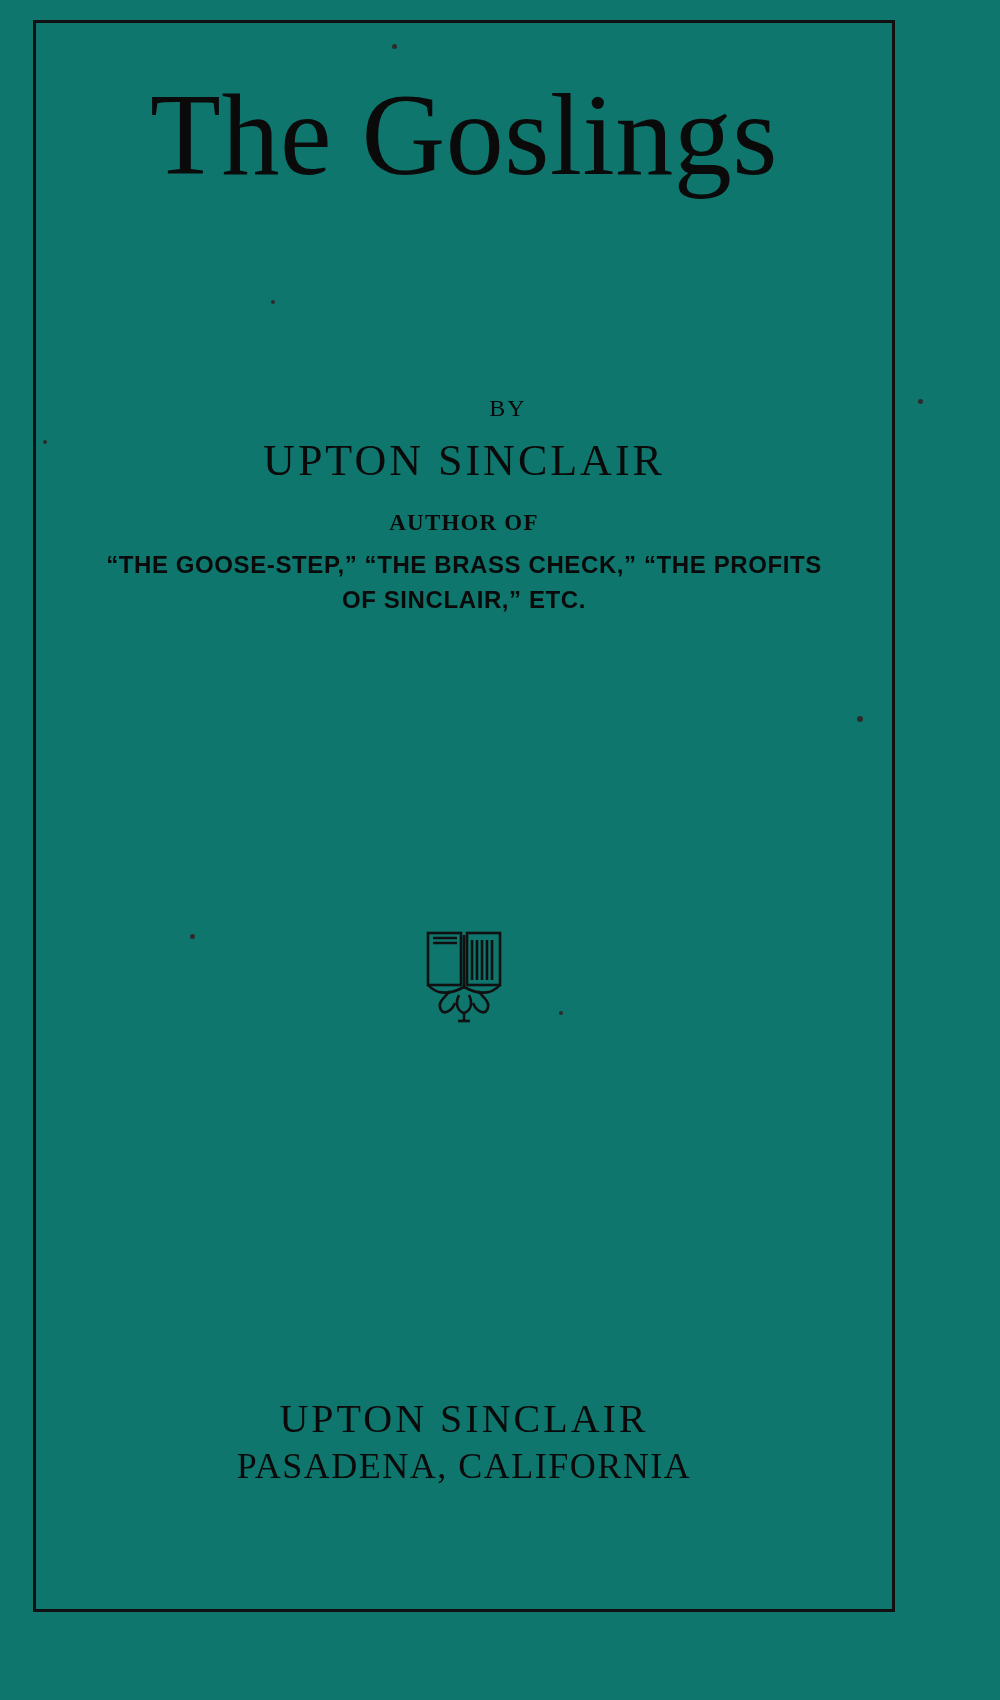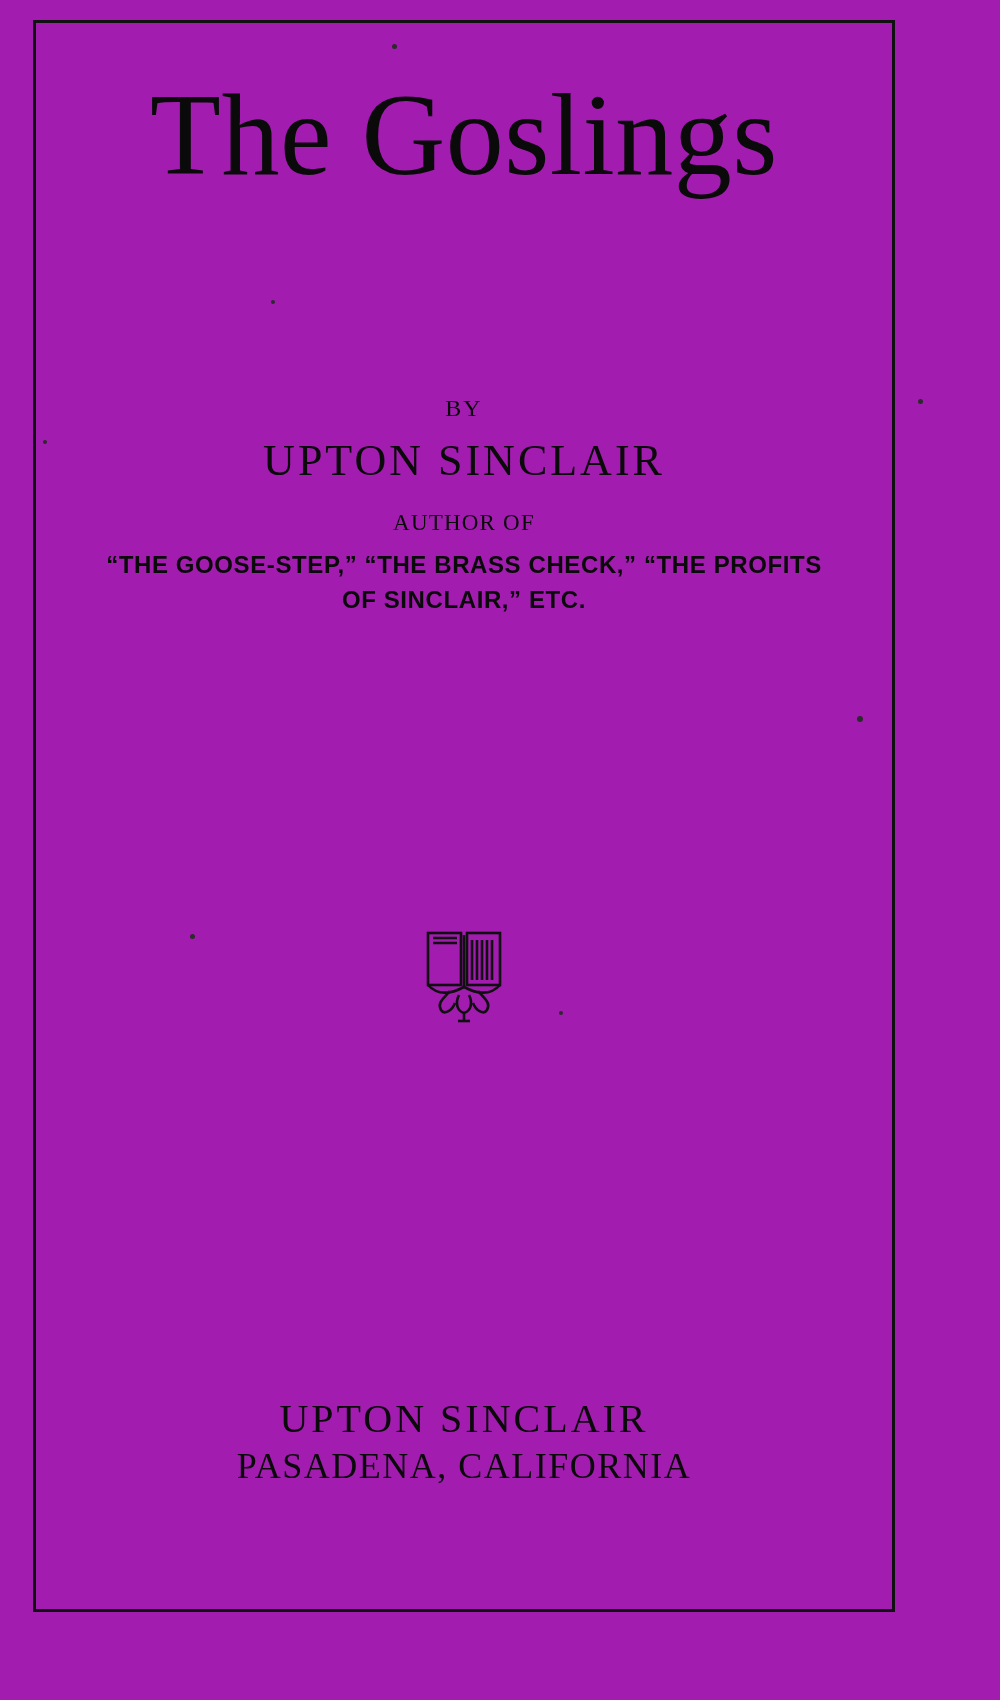--- a/index.html
+++ b/index.html
@@ -4,21 +4,21 @@
 <style>
   html, body {
     margin: 0;
     padding: 0;
     background: #ffffff;
   }
   .page {
     position: relative;
     width: 1000px;
     height: 1700px;
-    background: #a21caf;
+    background: #0f766e;
     overflow: hidden;
     font-family: "Liberation Serif", serif;
     color: #0a0a0a;
   }
   
   .page-border {
     position: absolute;
     left: 33px;
     top: 20px;
     width: 862px;
@@ -65,38 +65,39 @@
     white-space: nowrap;
   }
   .by {
     position: absolute;
     left: 0;
     top: 375px;
     width: 100%;
     font-size: 24px;
     letter-spacing: 2px;
     font-family: "Liberation Serif", serif;
+    padding-left: 44px;
   }
   .author {
     position: absolute;
     left: 0;
     top: 415px;
     width: 100%;
     font-size: 44px;
     letter-spacing: 3px;
     font-family: "Liberation Serif", serif;
   }
   .author-of {
     position: absolute;
     left: 0;
     top: 490px;
     width: 100%;
     font-size: 23px;
     letter-spacing: 1.2px;
-    font-weight: 400;
+    font-weight: 700;
     font-family: "Liberation Serif", serif;
   }
   .works {
     position: absolute;
     left: 60px;
     top: 528px;
     width: 742px;
     font-size: 24px;
     font-weight: 700;
     line-height: 1.45;

